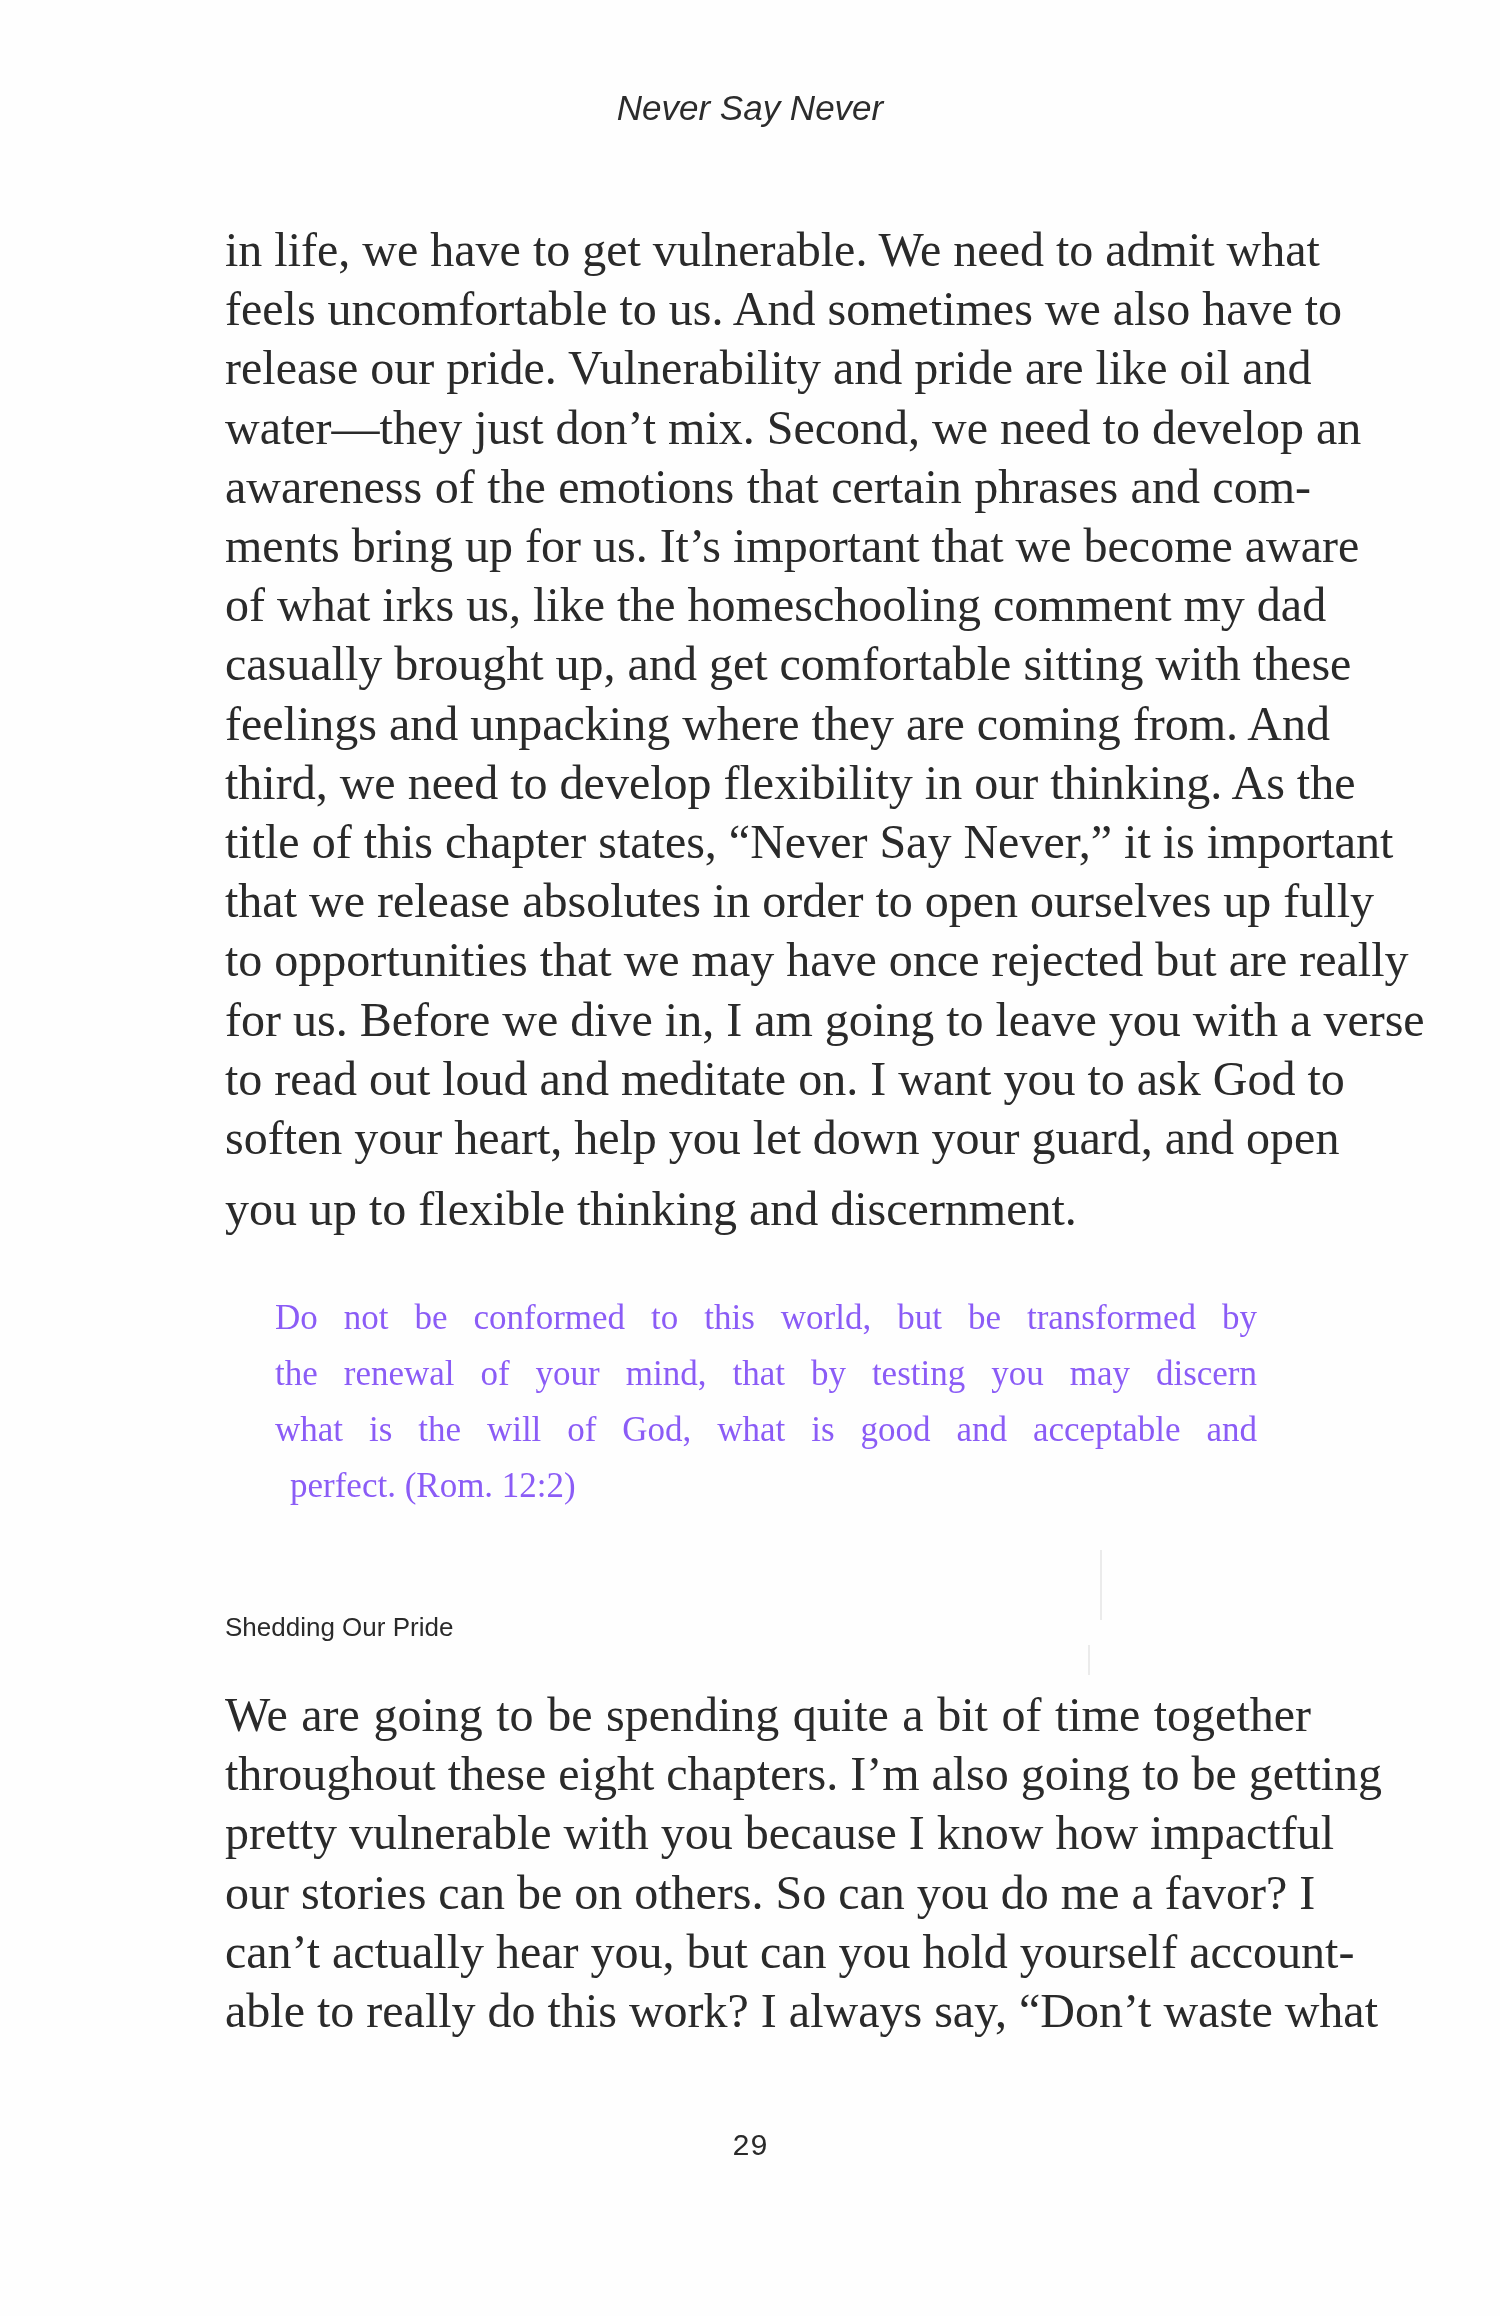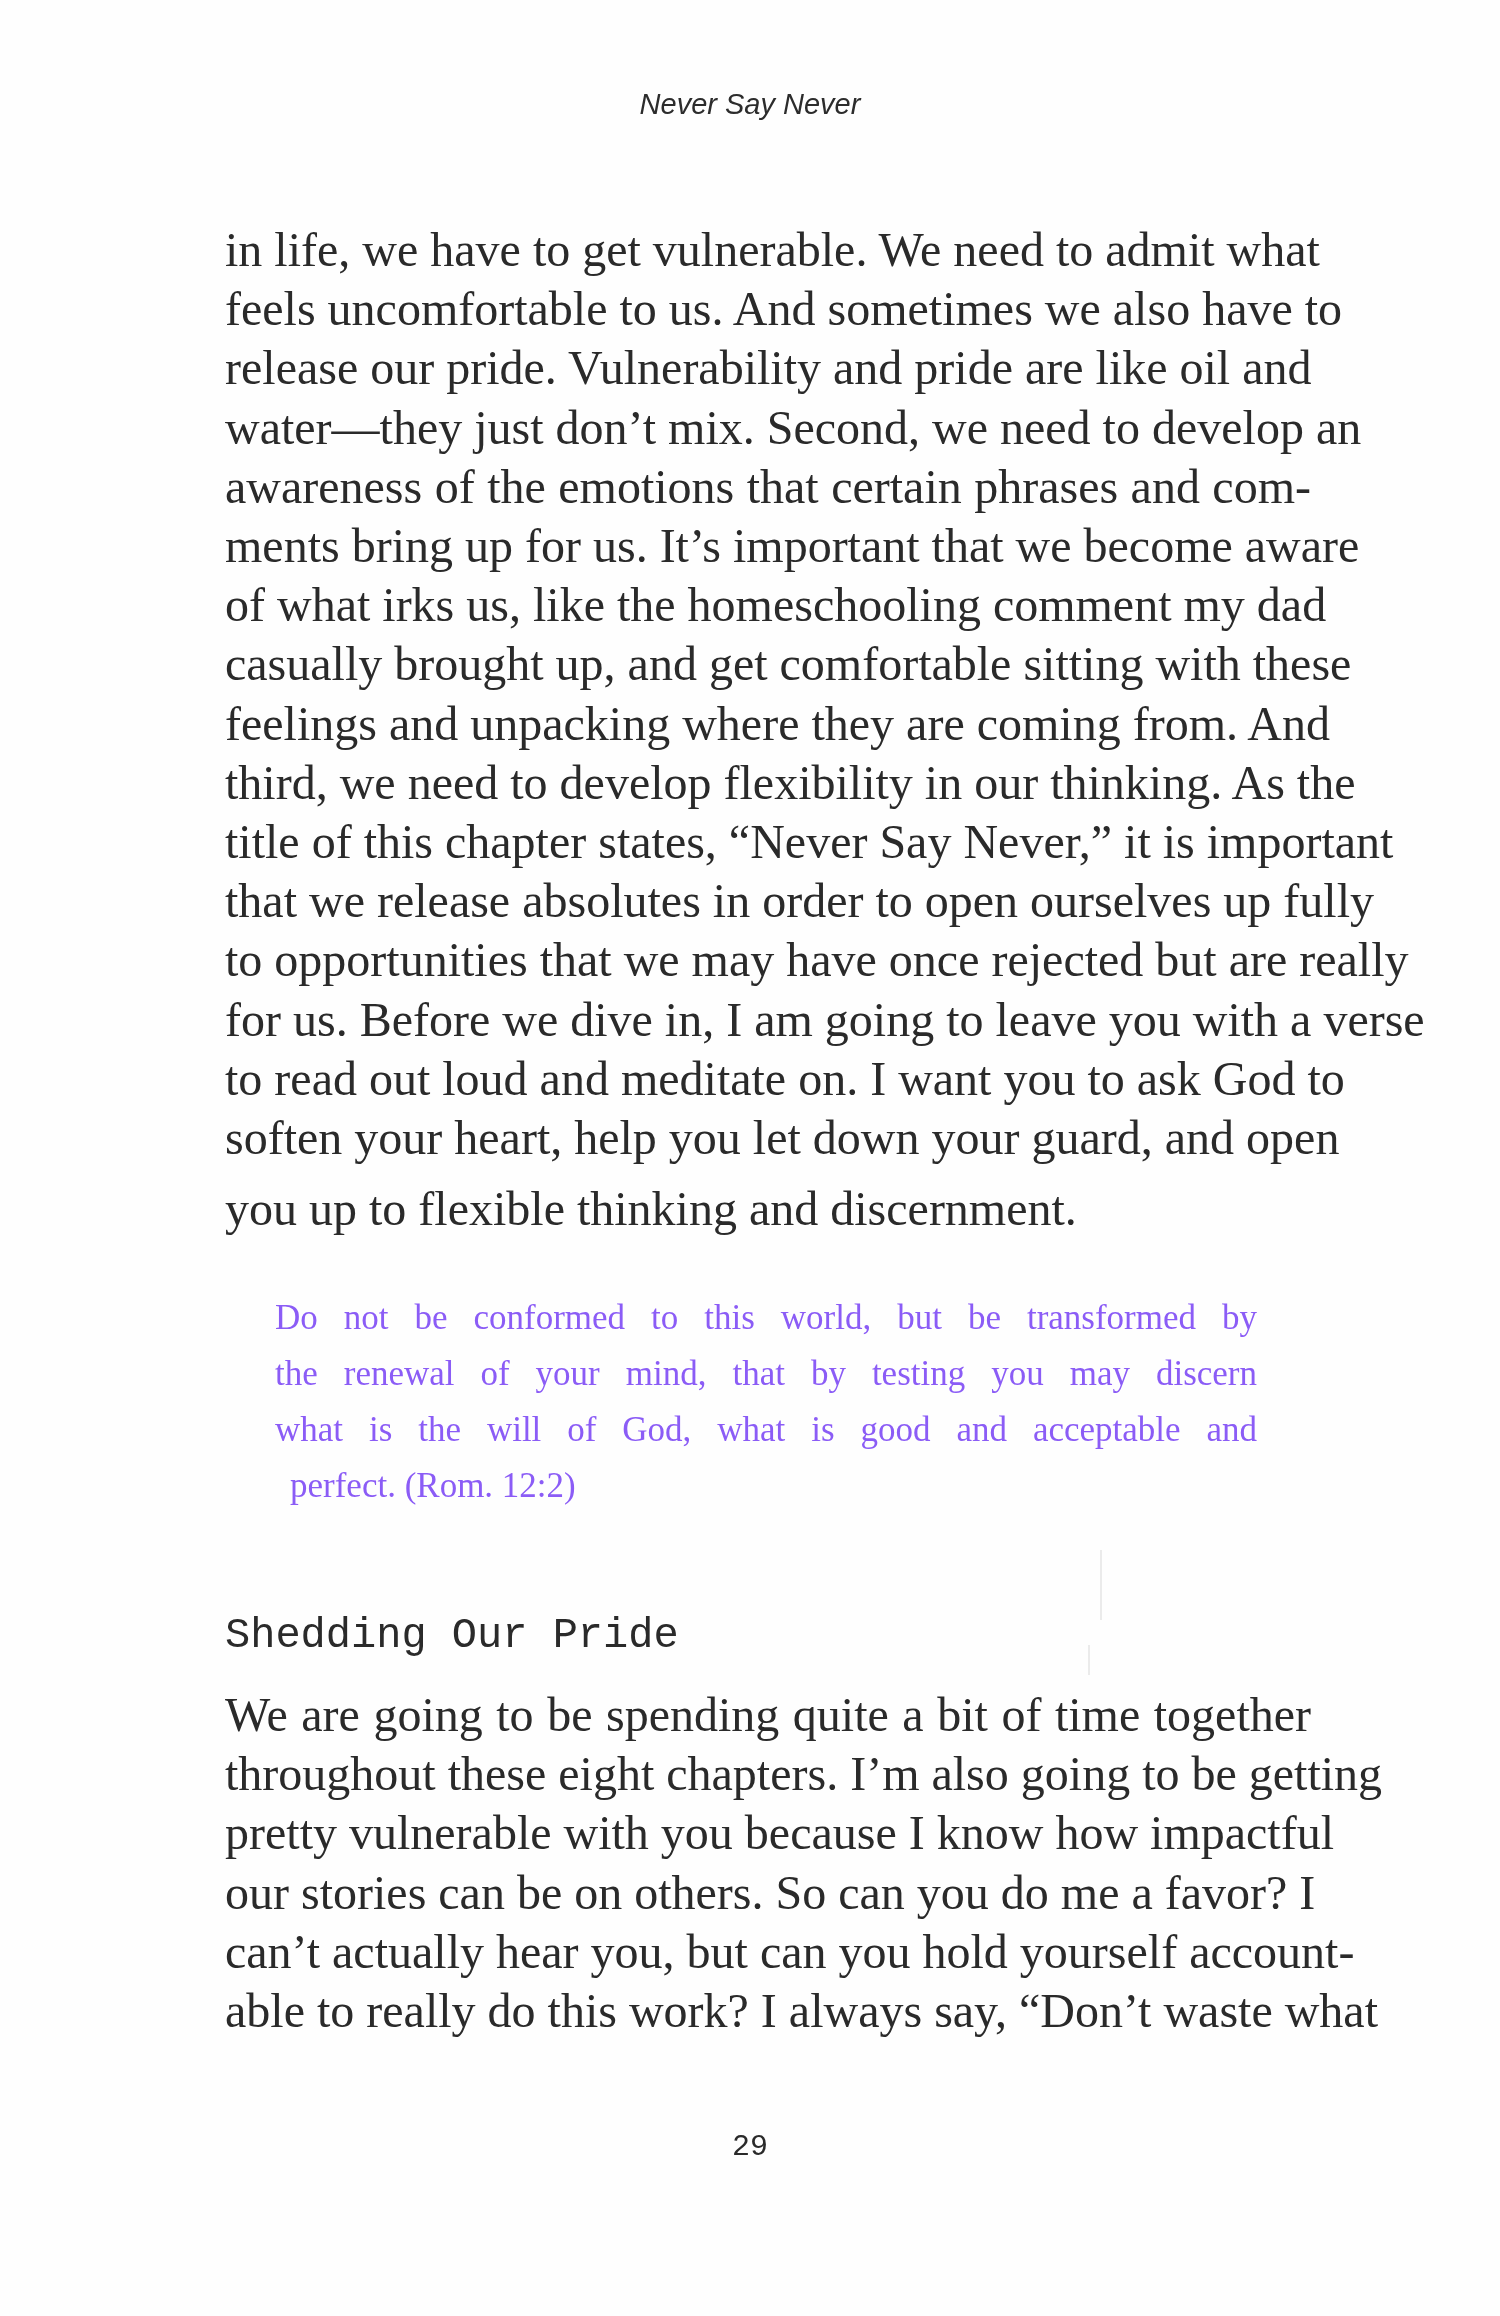--- a/index.html
+++ b/index.html
@@ -1,37 +1,37 @@
 <!DOCTYPE html>
 <html><head>
 <meta charset="utf-8">
 <style>
   html, body { margin: 0; padding: 0; background: #ffffff; }
   body { width: 1500px; height: 2316px; position: relative; overflow: hidden; color: #2a2a2a; }
   .page { position: absolute; left: 0; top: 0; width: 1500px; height: 2316px; background: #fefefe; }
   .running-head {
     position: absolute; top: 88px; left: 0; width: 1500px; text-align: center;
-    font-family: "Liberation Sans", sans-serif; font-style: italic; font-size: 29px; color: #2c2c2c;
+    font-family: "Liberation Sans", sans-serif; font-style: italic; font-size: 35px; color: #2c2c2c;
   }
   .body-text {
     position: absolute; left: 225px; width: 1086px;
     font-family: "Liberation Serif", serif; font-size: 48px; line-height: 59.2px; color: #2a2a2a;
   }
   .body-text .line { display: block; white-space: nowrap; text-align: justify; text-align-last: justify; }
   .body-text .line.last { text-align-last: left; margin-top: 12px; }
   #para1 { top: 220px; }
   .quote {
     position: absolute; left: 275px; width: 982px; top: 1290px;
     font-family: "Liberation Serif", serif; font-size: 35px; line-height: 56px; color: #8b5cf6;
   }
   .quote .line { display: block; white-space: nowrap; text-align: justify; text-align-last: justify; }
   .quote .line.last { text-align-last: left; margin-left: 15px; }
   .section-heading {
     position: absolute; left: 225px; top: 1612px;
-    font-family: Liberation Mono, monospace; font-size: 42px; color: #2a2a2a;
+    font-family: Liberation Sans, sans-serif; font-size: 26px; color: #2a2a2a;
   }
   #para2 { top: 1685px; }
   .page-number {
     position: absolute; top: 2130px; left: 0; width: 1500px; text-align: center;
     font-family: Liberation Mono, monospace; font-size: 30px; color: #2a2a2a;
   }
   .scan-mark { position: absolute; background: #d8d8d8; opacity: 0.5; }
 </style>
 </head>
 <body>

